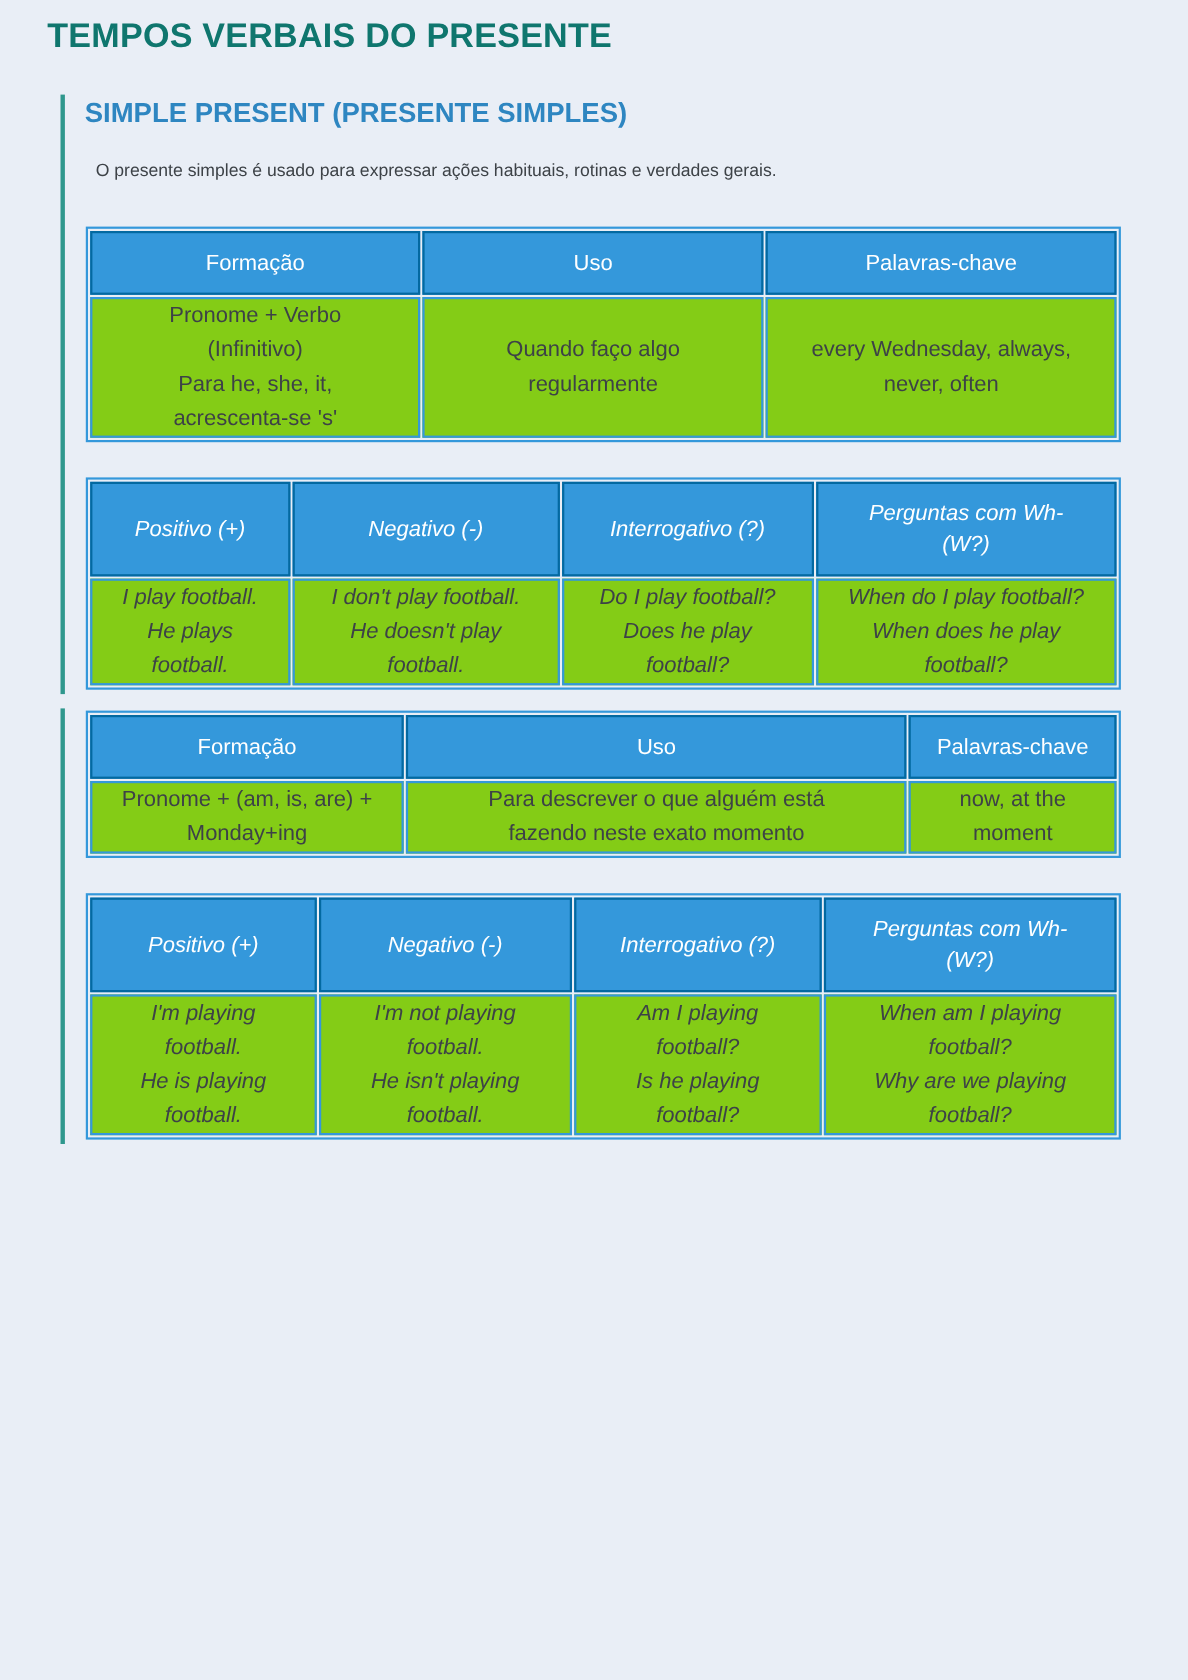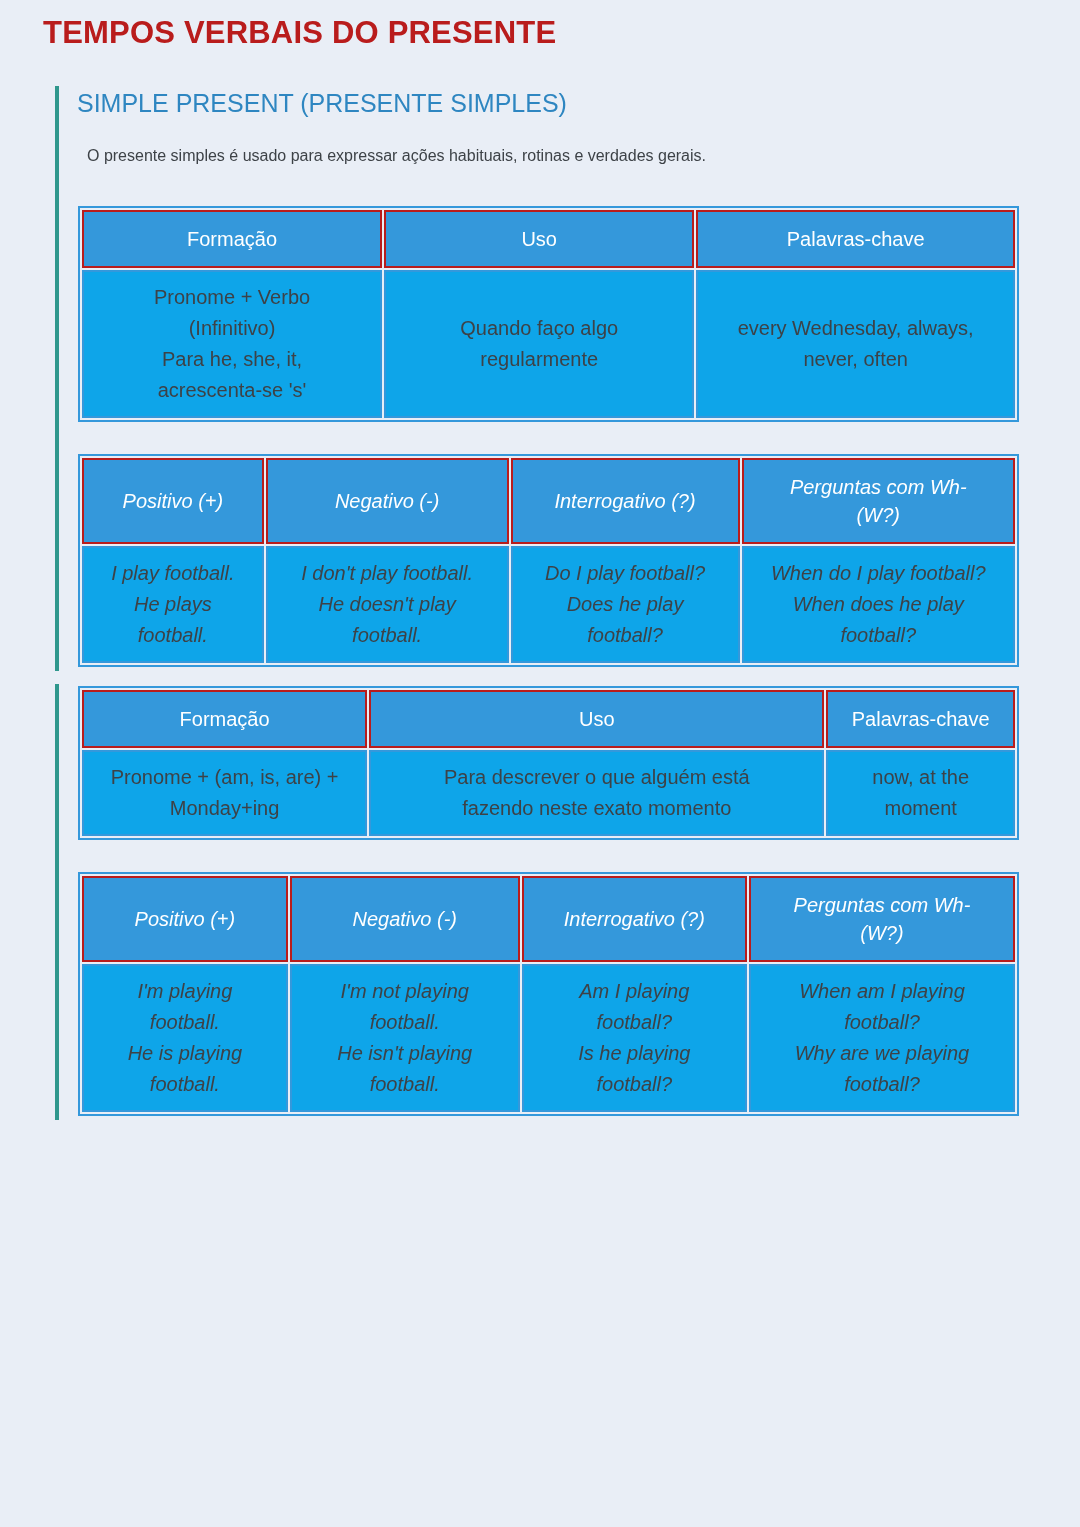--- a/index.html
+++ b/index.html
@@ -10,35 +10,35 @@
     color: #3d4247;
     overflow: hidden;
   }
   .page { position: relative; width: 1080px; height: 1527px; }
 
   .title {
     padding: 16px 0 0 43px;
     font-size: 31px;
     line-height: 1.1;
     font-weight: 700;
-    color: #b91c1c;
+    color: #0f766e;
     letter-spacing: 0.2px;
   }
 
   .tense-section {
     margin: 36px 0 0 55px;
     border-left: 4px solid #2f978d;
     padding: 2px 62px 4px 18px;
   }
   .tense-section + .tense-section { margin-top: 13px; }
 
   .section-heading {
     font-size: 25px;
     line-height: 1.2;
-    font-weight: 400;
+    font-weight: 700;
     color: #2e86c1;
   }
 
   .section-desc {
     margin: 26px 0 38px 10px;
     font-size: 16px;
     line-height: 1.5;
   }
 
   table.grammar-table {
@@ -47,35 +47,34 @@
     table-layout: fixed;
     border-collapse: separate;
     border-spacing: 2px;
     border: 2px solid #3498db;
     text-align: center;
   }
   table.grammar-table.second { margin-top: 32px; font-style: italic; }
 
   .grammar-table th {
     background: #3498db;
-    border: 2px solid #b91c1c;
+    border: 2px solid #0369a1;
     color: #ffffff;
     font-weight: 400;
     font-size: 20px;
     line-height: 1.4;
     padding: 13px 8px;
     white-space: pre-line;
     vertical-align: middle;
   }
   .grammar-table td {
-    background: #0ea5e9;
+    background: #84cc16;
     border: 2px solid #3498db;
     font-size: 20px;
     line-height: 1.55;
-    padding: 10px;
     white-space: pre-line;
     vertical-align: middle;
   }
 </style>
 </head>
 <body>
 
 <div class="page">
 
   <h1 class="title">TEMPOS VERBAIS DO PRESENTE</h1>

